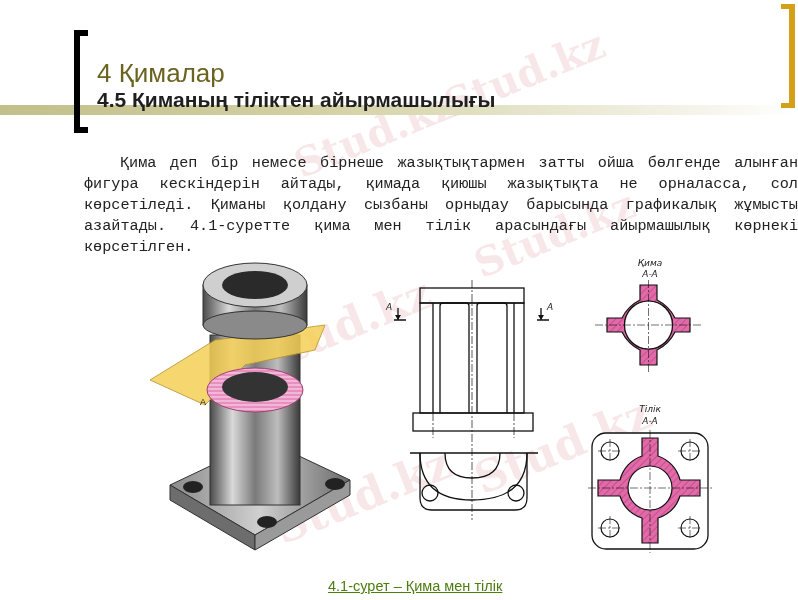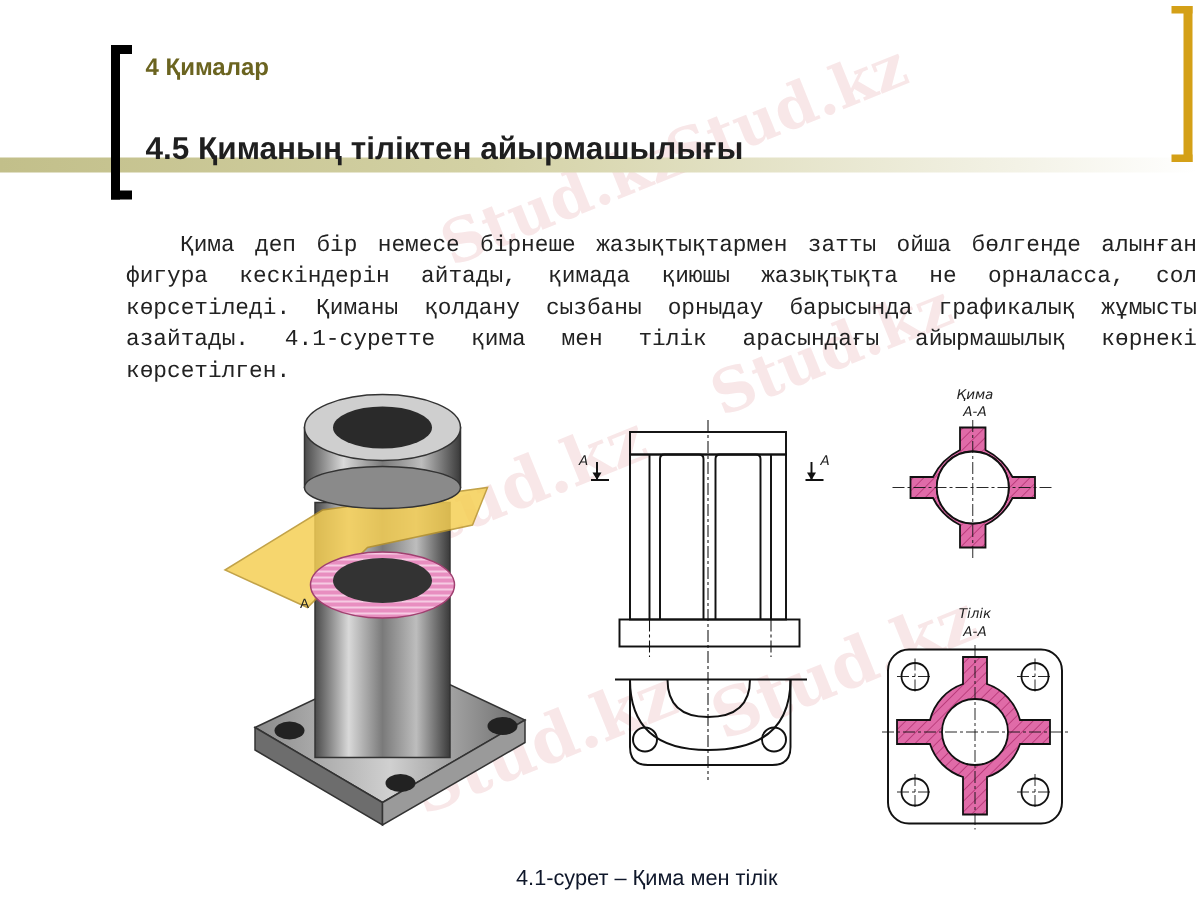--- a/index.html
+++ b/index.html
@@ -1,23 +1,23 @@
 <!DOCTYPE html>
 <html><head>
 <meta charset="utf-8">
 <style>
   html, body { margin:0; padding:0; }
   body { width:798px; height:600px; position:relative; overflow:hidden; background:#ffffff; font-family:"Liberation Sans", sans-serif; }
   .bracket-left { position:absolute; left:74px; top:30px; width:14px; height:103px; border-left:6px solid #000; border-top:6px solid #000; border-bottom:6px solid #000; box-sizing:border-box; }
   .bracket-right { position:absolute; left:781px; top:4px; width:14px; height:104px; border-right:6px solid #d4a017; border-top:5px solid #d4a017; border-bottom:5px solid #d4a017; box-sizing:border-box; }
   .title-bar { position:absolute; left:0; top:105px; width:798px; height:10px; background:linear-gradient(to right, #c2bf8a 0%, #d3d1a4 40%, #f3f2e6 85%, #ffffff 100%); }
-  .title-main { position:absolute; left:97px; top:37px; font-size:16px; font-weight:bold; color:#6b6420; }
+  .title-main { position:absolute; left:97px; top:58px; font-size:26px; font-weight:normal; color:#6b6420; }
   .title-sub { position:absolute; left:97px; top:88px; font-size:21px; font-weight:bold; color:#1f1f1f; background:transparent; }
   .paragraph { position:absolute; left:84px; top:153px; width:714px; font-size:15.2px; line-height:21px; color:#222; text-align:justify; text-indent:36px;font-family:Liberation Mono, monospace; }
-  .caption { position:absolute; left:344px; top:578px; font-size:14.5px; color:#0f172a; }
+  .caption { position:absolute; left:328px; top:578px; font-size:14.5px; color:#4d7c0f;text-decoration:underline; }
   .watermark { position:absolute; font-family:"DejaVu Serif", serif; font-weight:bold; color:rgba(214,120,130,0.18); transform:rotate(-22deg); white-space:nowrap; pointer-events:none; }
   .fig { position:absolute; }
   .view-label { font-family:"DejaVu Sans", sans-serif; font-style:italic; font-size:9px; fill:#222; }
 </style>
 </head>
 <body>
 
 <div class="watermark" style="left:440px;top:50px;font-size:40px;">Stud.kz</div>
 <div class="watermark" style="left:290px;top:110px;font-size:40px;">Stud.kz</div>
 <div class="watermark" style="left:470px;top:210px;font-size:40px;">Stud.kz</div>

